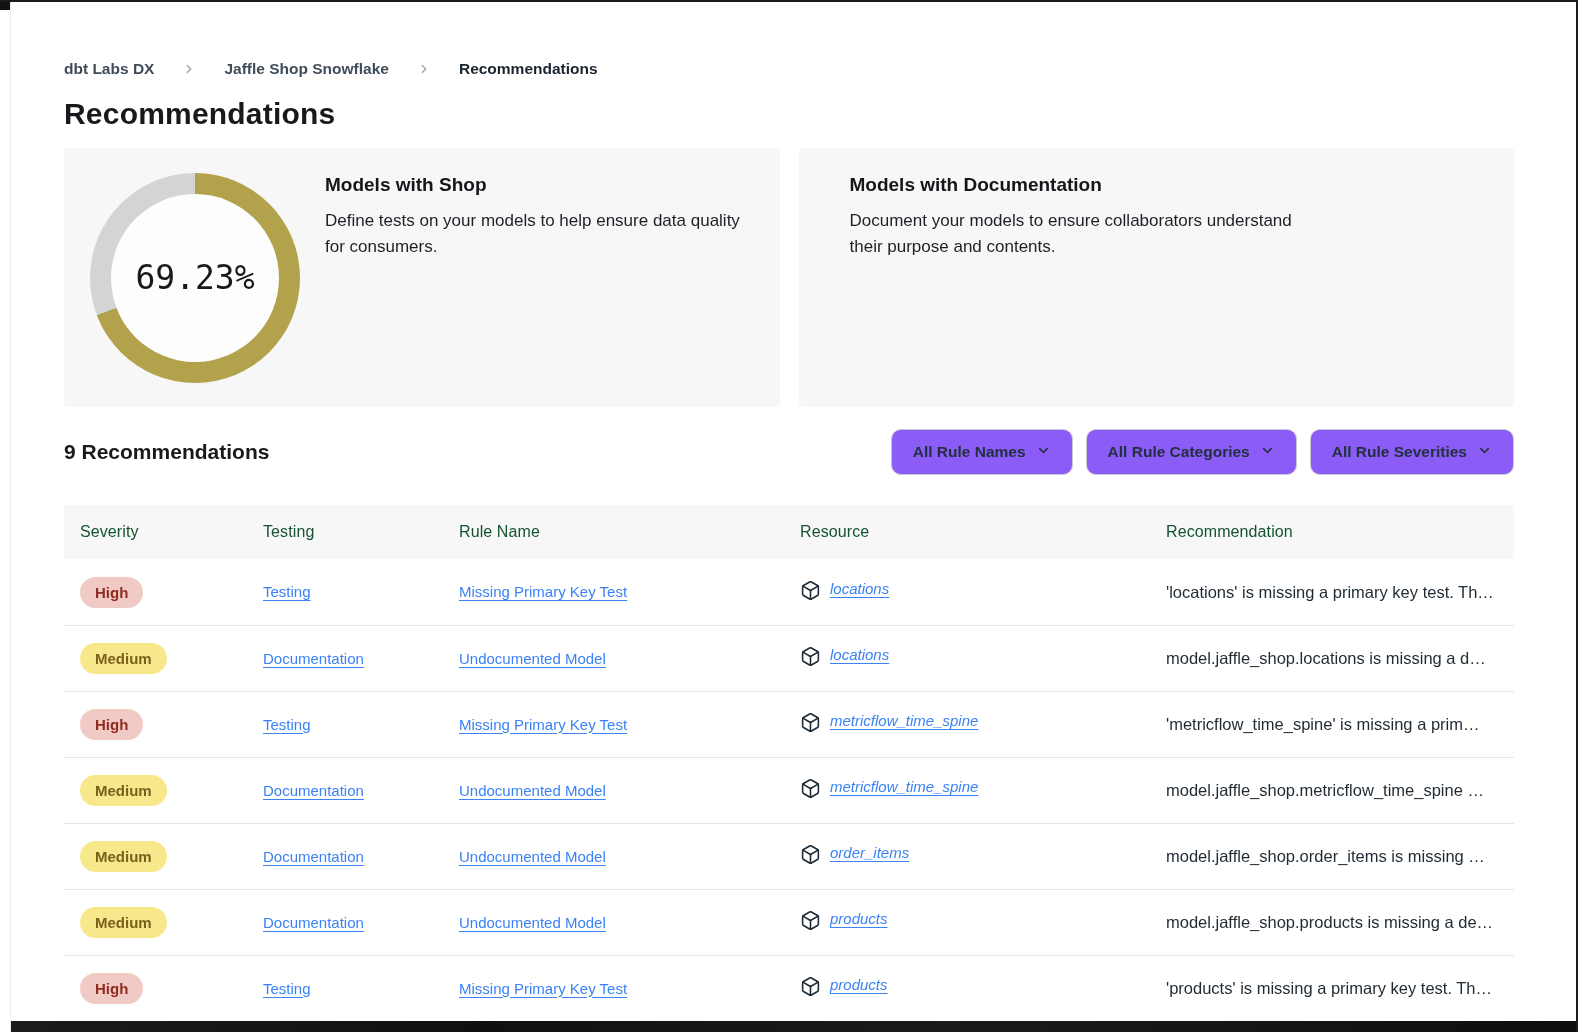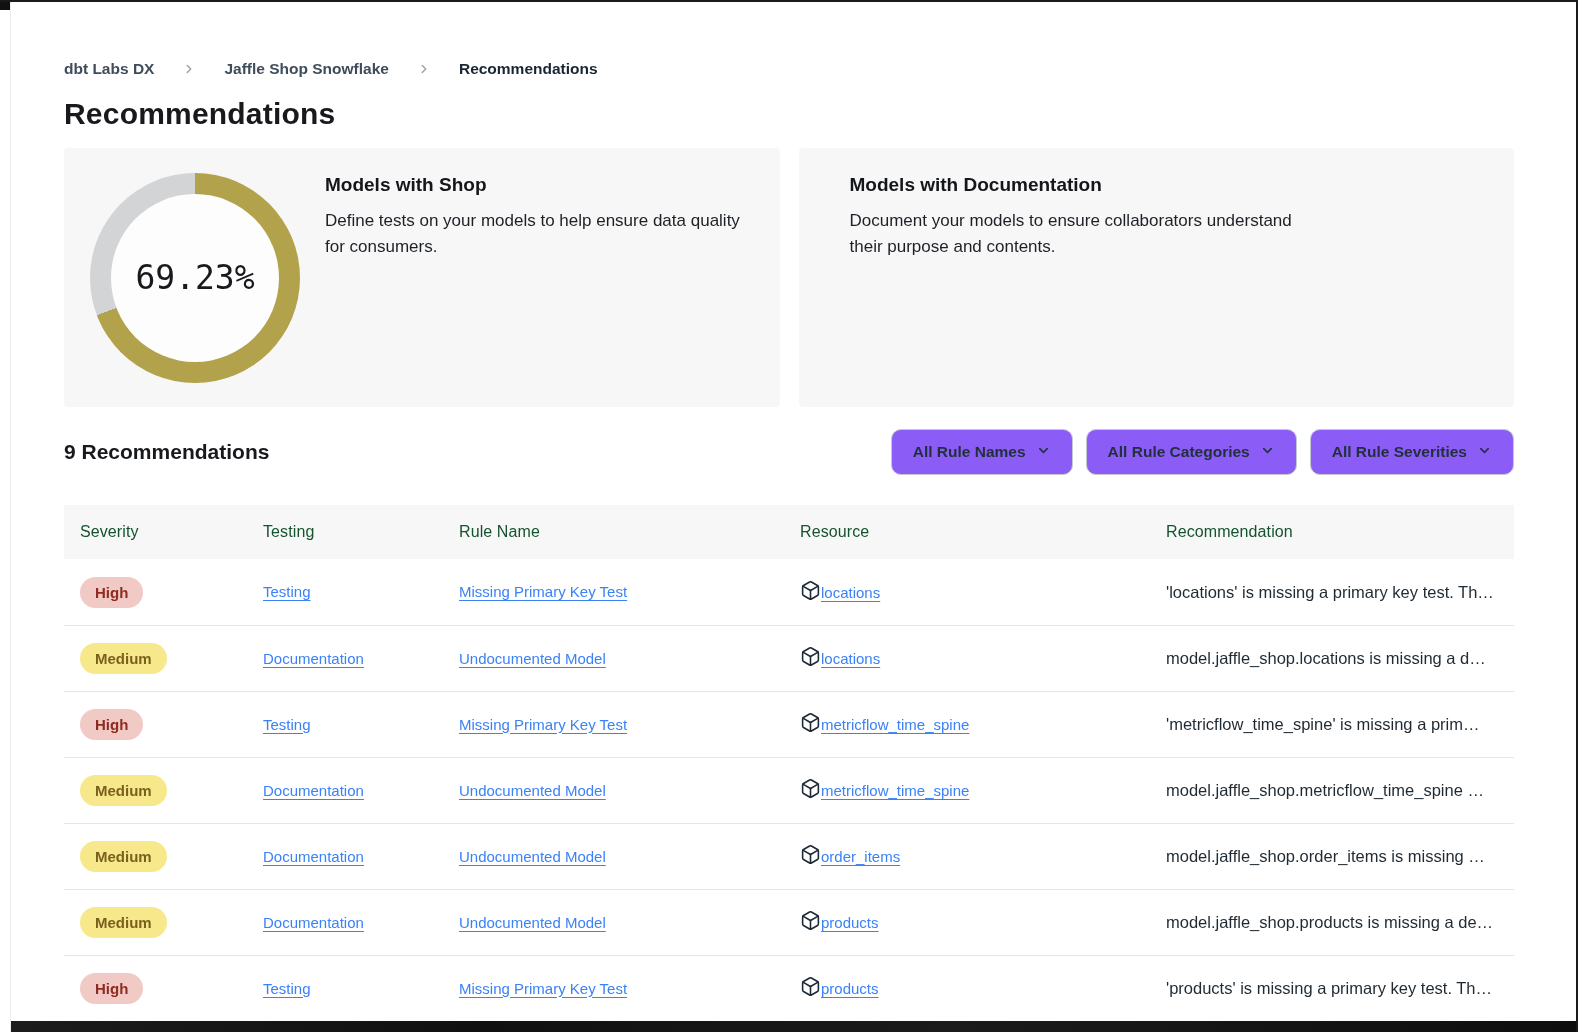--- a/index.html
+++ b/index.html
@@ -73,21 +73,21 @@
     padding-left: 16px;
   }
   .thead { height: 54px; background: #f7f7f8; font-size: 16px; color: #14532d; letter-spacing: 0.1px; }
   .trow { height: 66px; border-top: 1px solid #e4e6e9; }
   .trow:first-of-type { border-top: none; }
   .badge {
     display: inline-block; padding: 7px 15px; border-radius: 17px;
     font-size: 15px; font-weight: 700;
   }
   a.cell-link { color: #3b82f6; text-decoration: underline; text-underline-offset: 3px; font-weight: 500; font-size: 15px; cursor: pointer; }
-  .resource-cell { display: flex; align-items: center; gap: 0; }
+  .resource-cell { display: flex; gap: 9px; font-style: italic; }
   .resource-cell svg { flex: 0 0 auto; color: #1c2936; }
   .rec-text { font-size: 16.5px; color: #1f2a33; white-space: nowrap; overflow: hidden; }
 </style>
 </head>
 <body>
 
 <div class="frame">
   <div class="left-rail"></div>
   <div class="corner-mark"></div>
 

